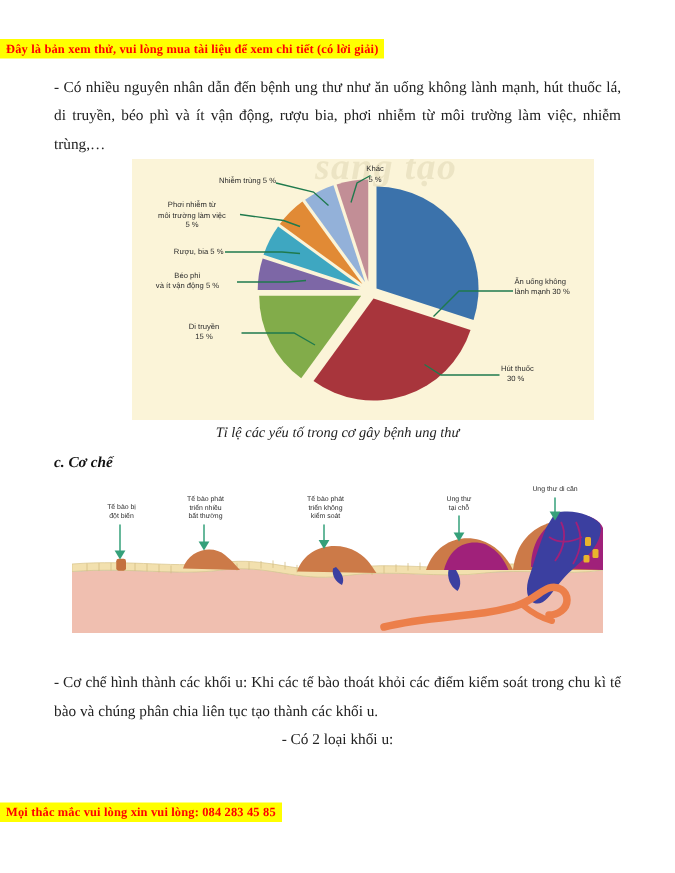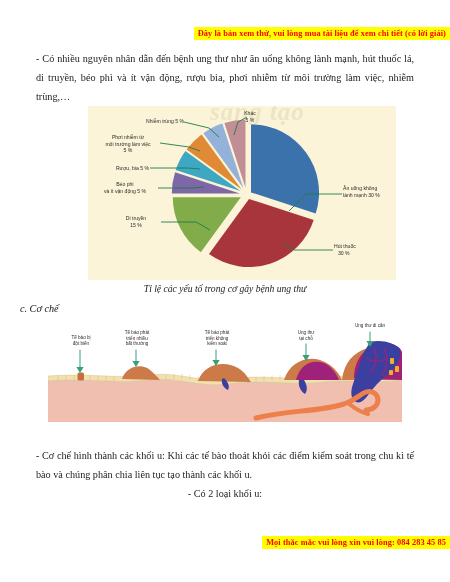--- a/index.html
+++ b/index.html
@@ -9,21 +9,21 @@
     font-family:"Liberation Serif", serif;
     color:#1a1a1a;
     overflow:hidden;
     position:relative;
   }
   .page{position:relative;width:450px;height:582px;}
 
   
   .banner{
     position:absolute;left:0;right:0;
-    text-align:right;
+    text-align:left;
   }
   .banner-inner{
     display:inline-block;
     background:#ffff00;
     color:#ff0000;
     font-weight:bold;
     font-size:8.3px;
     line-height:11px;
     padding:1px 4px;
     letter-spacing:0.1px;
@@ -42,22 +42,22 @@
     color:#222;
     font-family:Liberation Serif, serif;
   }
   .para.nojust{text-align:center;}
   .caption{
     position:absolute;left:36px;width:378px;
     text-align:center;font-style:italic;
     font-size:9.6px;color:#222;
   }
   .subhead{
-    position:absolute;left:20px;
-    font-weight:normal;font-style:italic;
+    position:absolute;left:36px;
+    font-weight:bold;font-style:italic;
     font-size:10.2px;color:#111;
   }
 
   
   #pie-figure{
     position:absolute;left:72px;top:106px;
     width:308px;height:174px;
     background:#fbf4d8;
     overflow:hidden;
     margin-left:16px;

